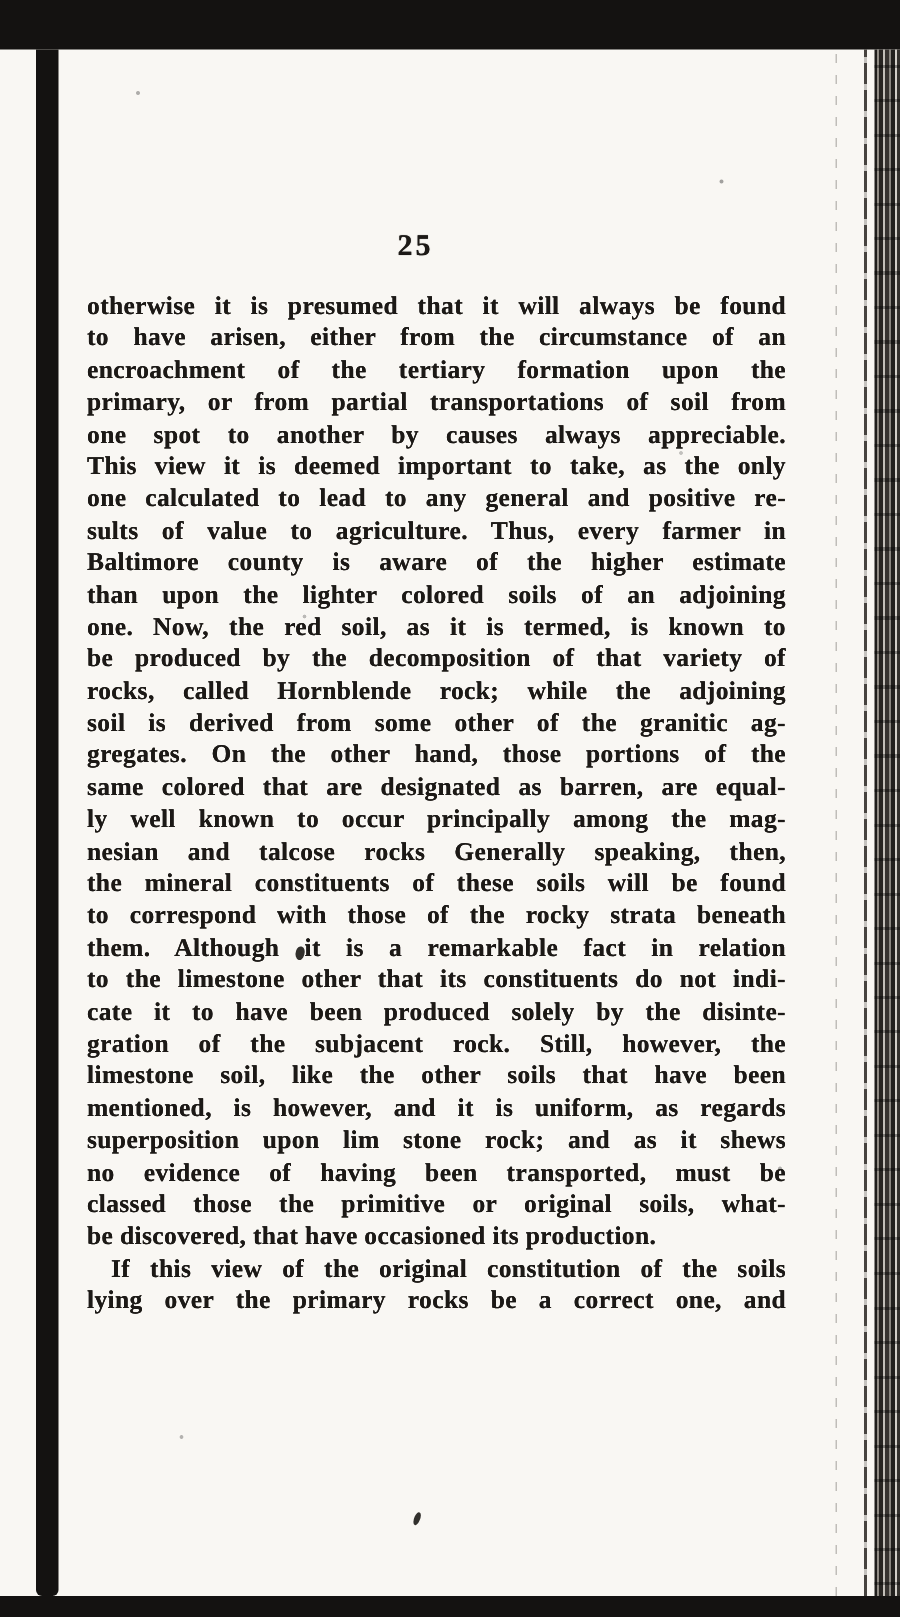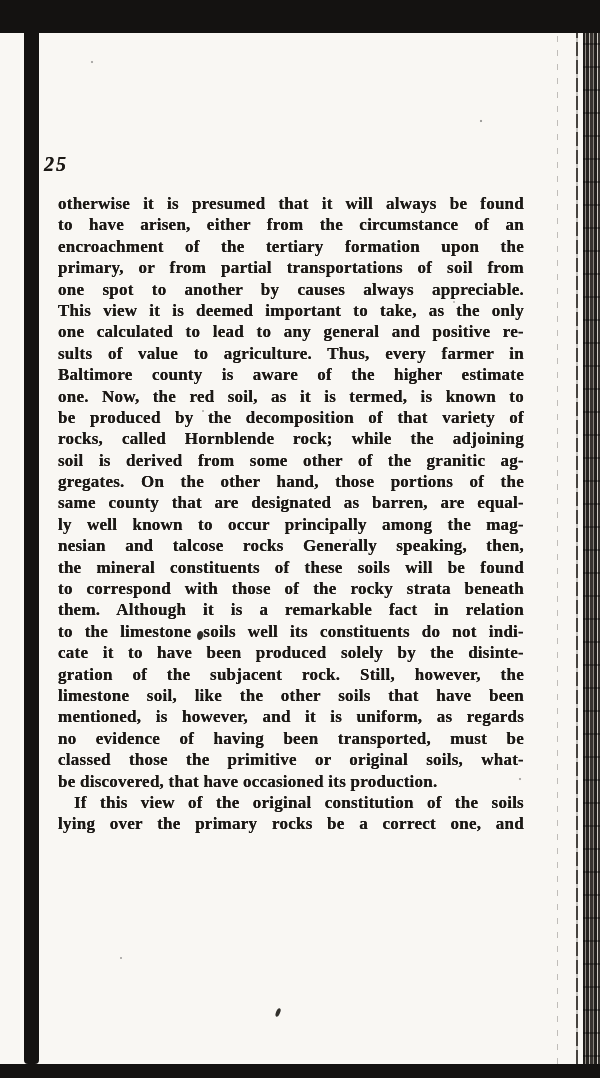--- a/index.html
+++ b/index.html
@@ -50,24 +50,23 @@
         rgba(28,25,22,.95) 3px 6px,
         rgba(150,144,136,.55) 6px 7px,
         rgba(34,30,27,.9) 7px 10px,
         rgba(90,85,78,.7) 10px 11px,
         rgba(22,20,18,.95) 11px 14px,
         rgba(170,164,156,.5) 14px 15px,
         rgba(30,27,24,.9) 15px 17px);
   }
   .page-number{
     position:absolute;left:44px;top:153px;width:466px;
-    text-align:left;font-size:20px;font-weight:700;letter-spacing:2px;
+    text-align:center;font-size:20px;font-weight:700;letter-spacing:2px;
     color:var(--ink);
     text-shadow:0 0 .5px currentColor;
-    font-style:italic;
   }
   .text-block{
     position:absolute;left:58px;top:193px;width:466px;
   }
   .paragraph{margin:0;}
   .line{
     height:21.4px;line-height:21.4px;font-size:17px;font-weight:600;
     letter-spacing:.25px;
     text-align:justify;text-align-last:justify;
     white-space:normal;
@@ -97,36 +96,38 @@
       <div class="paragraph">
         <div class="line">otherwise it is presumed that it will always be found</div>
         <div class="line">to have arisen, either from the circumstance of an</div>
         <div class="line">encroachment of the tertiary formation upon the</div>
         <div class="line">primary, or from partial transportations of soil from</div>
         <div class="line">one spot to another by causes always appreciable.</div>
         <div class="line">This view it is deemed important to take, as the only</div>
         <div class="line">one calculated to lead to any general and positive re-</div>
         <div class="line">sults of value to agriculture. Thus, every farmer in</div>
         <div class="line">Baltimore county is aware of the higher estimate</div>
+        <div class="line">than upon the lighter colored soils of an adjoining</div>
         <div class="line">one. Now, the red soil, as it is termed, is known to</div>
         <div class="line">be produced by the decomposition of that variety of</div>
         <div class="line">rocks, called Hornblende rock; while the adjoining</div>
         <div class="line">soil is derived from some other of the granitic ag-</div>
         <div class="line">gregates. On the other hand, those portions of the</div>
-        <div class="line">same county that are designated as barren, are equal-</div>
+        <div class="line">same colored that are designated as barren, are equal-</div>
         <div class="line">ly well known to occur principally among the mag-</div>
         <div class="line">nesian and talcose rocks Generally speaking, then,</div>
         <div class="line">the mineral constituents of these soils will be found</div>
         <div class="line">to correspond with those of the rocky strata beneath</div>
         <div class="line">them. Although it is a remarkable fact in relation</div>
-        <div class="line">to the limestone soils well its constituents do not indi-</div>
+        <div class="line">to the limestone other that its constituents do not indi-</div>
         <div class="line">cate it to have been produced solely by the disinte-</div>
         <div class="line">gration of the subjacent rock. Still, however, the</div>
         <div class="line">limestone soil, like the other soils that have been</div>
         <div class="line">mentioned, is however, and it is uniform, as regards</div>
+        <div class="line">superposition upon lim stone rock; and as it shews</div>
         <div class="line">no evidence of having been transported, must be</div>
         <div class="line">classed those the primitive or original soils, what-</div>
         <div class="line last-left">be discovered, that have occasioned its production.</div>
       </div>
       <div class="paragraph indent">
         <div class="line">If this view of the original constitution of the soils</div>
         <div class="line">lying over the primary rocks be a correct one, and</div>
       </div>
     </div>
   <div class="ink-blot blot-a"></div>

